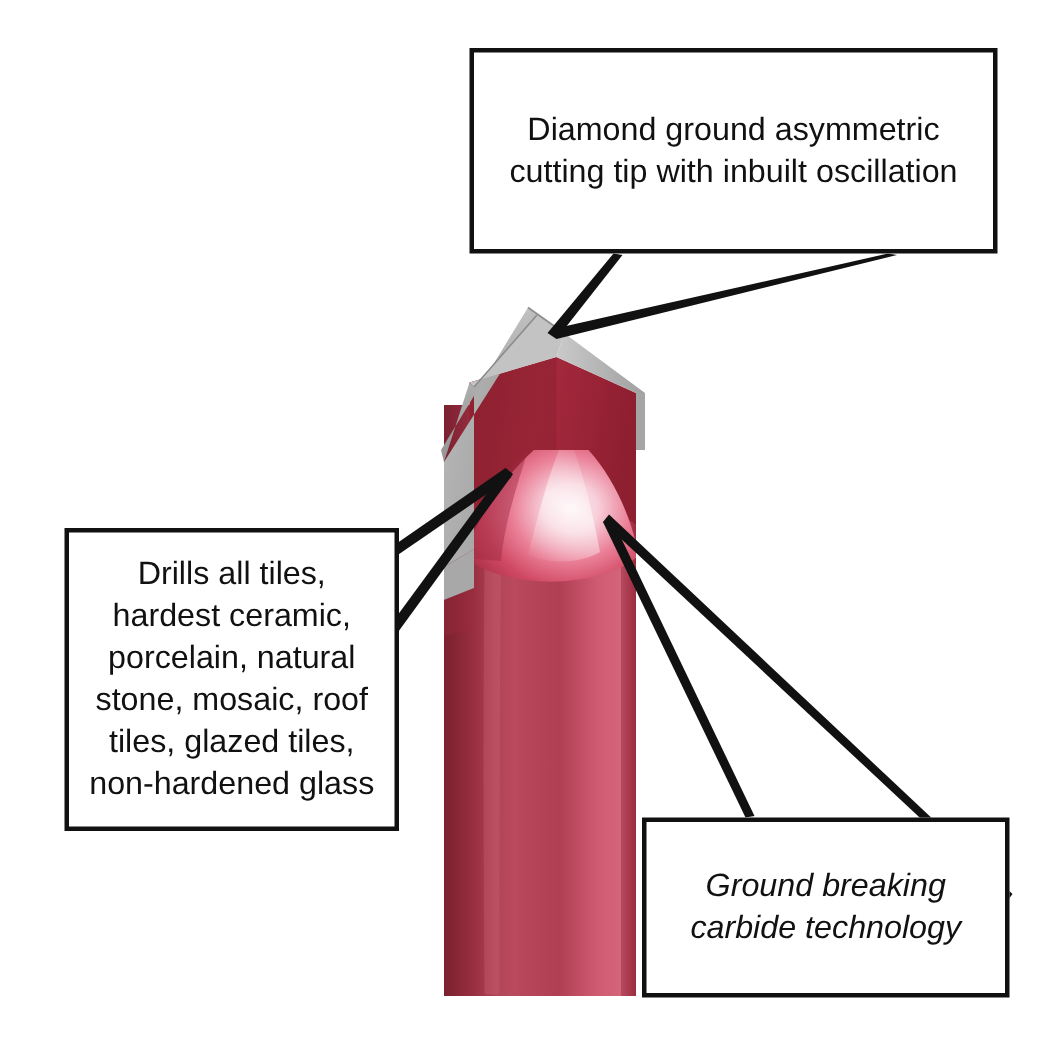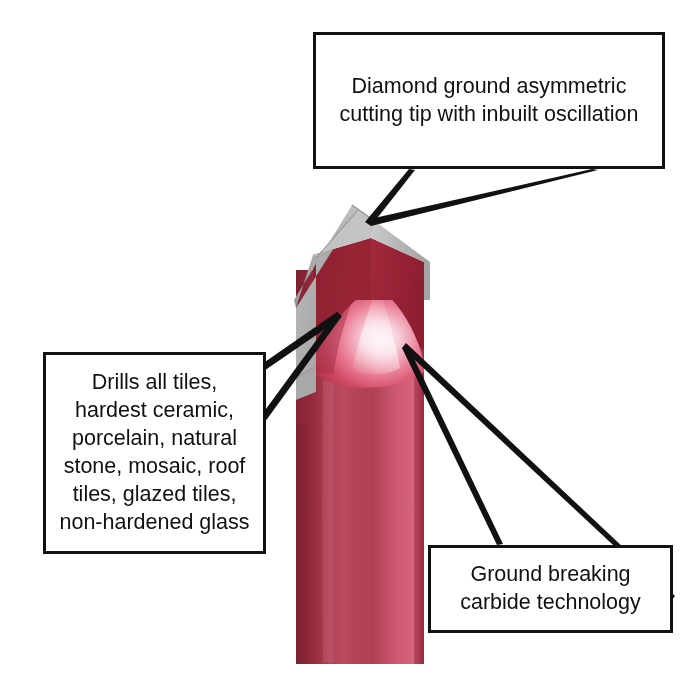--- a/index.html
+++ b/index.html
@@ -54,22 +54,23 @@
     left: 43px;
     top: 352px;
     width: 223px;
     height: 202px;
     font-size: 21.5px;
   }
   #callout-carbide {
     left: 428px;
     top: 545px;
     width: 245px;
-    height: 88px;
+    height: 120px;
     font-size: 21.5px;
+    font-style: italic;
   }
 </style>
 </head>
 <body>
 
 <div id="stage">
 
   <svg id="art" viewBox="0 0 700 700" aria-hidden="true">
     <defs>
 

